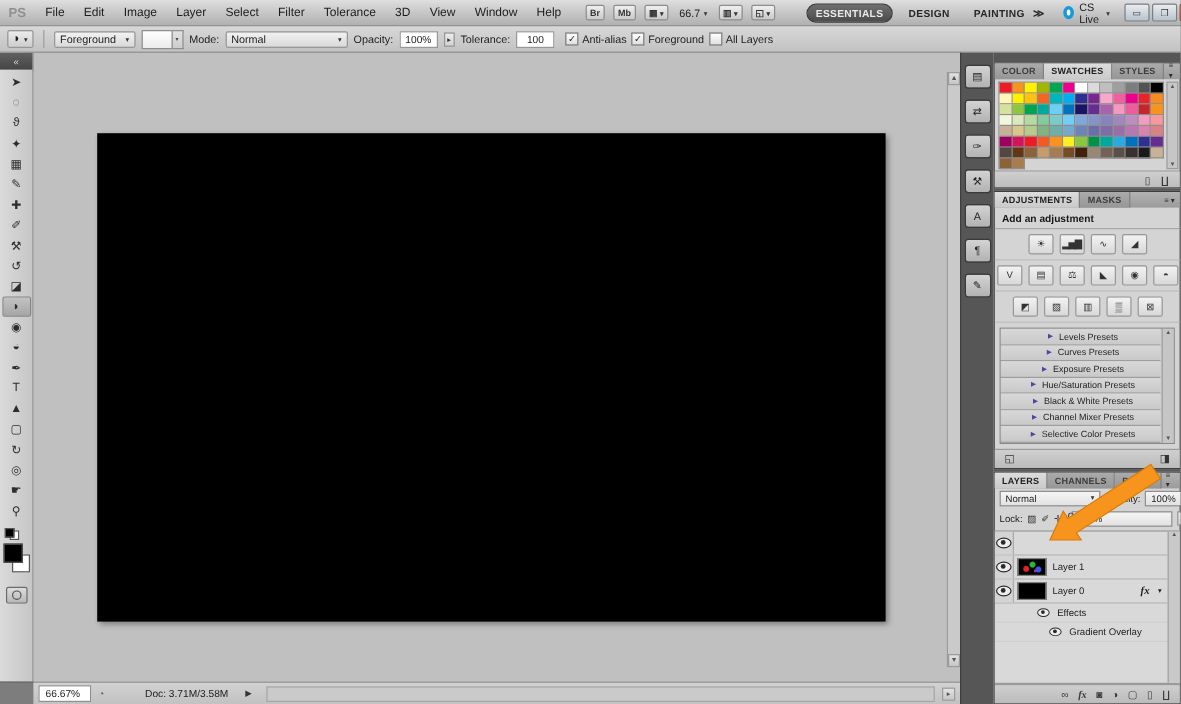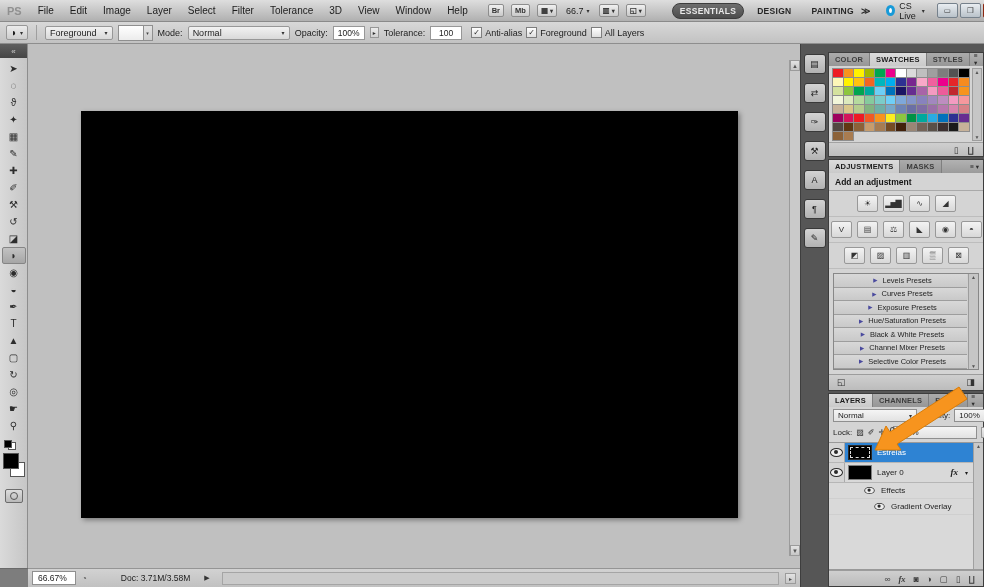--- a/index.html
+++ b/index.html
@@ -538,23 +538,28 @@
           </span>
         <span class="lockicon"></span>
         <span style="margin-left:auto" class="blend-select">100%</span>
         <span class="mini-arrow">▸</span>
       </div>
       <div class="lay-list" id="layer-rows">
         <div class="lay-row selected">
             <span class="eye-cell">
               <span class="eye"></span>
             </span>
+          </div>
+          <div class="lay-row">
+            <span class="eye-cell">
+              <span class="eye"></span>
+            </span>
             <span class="lay-main">
-              <span class="thumb thumb-sel"></span>
-              <span>Estrelas</span>
+              <span class="thumb thumb-stars"></span>
+              <span>Layer 1</span>
             </span>
           </div>
           <div class="lay-row">
             <span class="eye-cell">
               <span class="eye"></span>
             </span>
             <span class="lay-main">
               <span class="thumb"></span>
               <span>Layer 0</span>
               <span class="fx-tag">fx</span>

